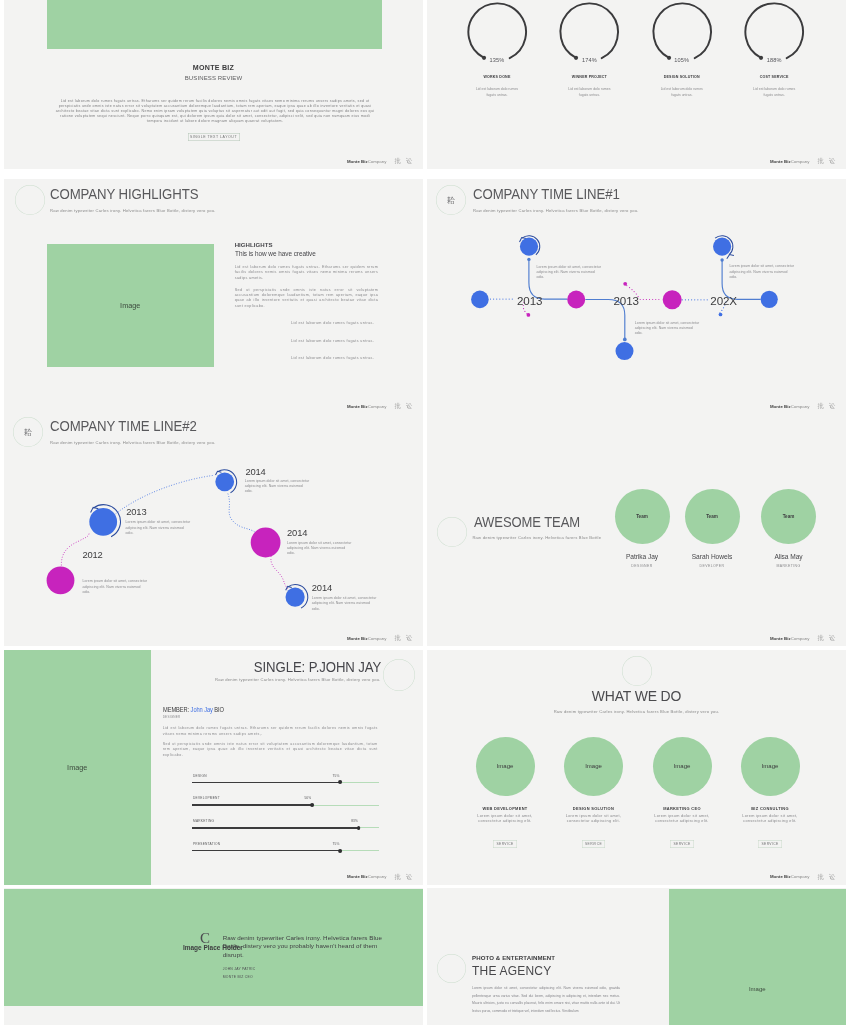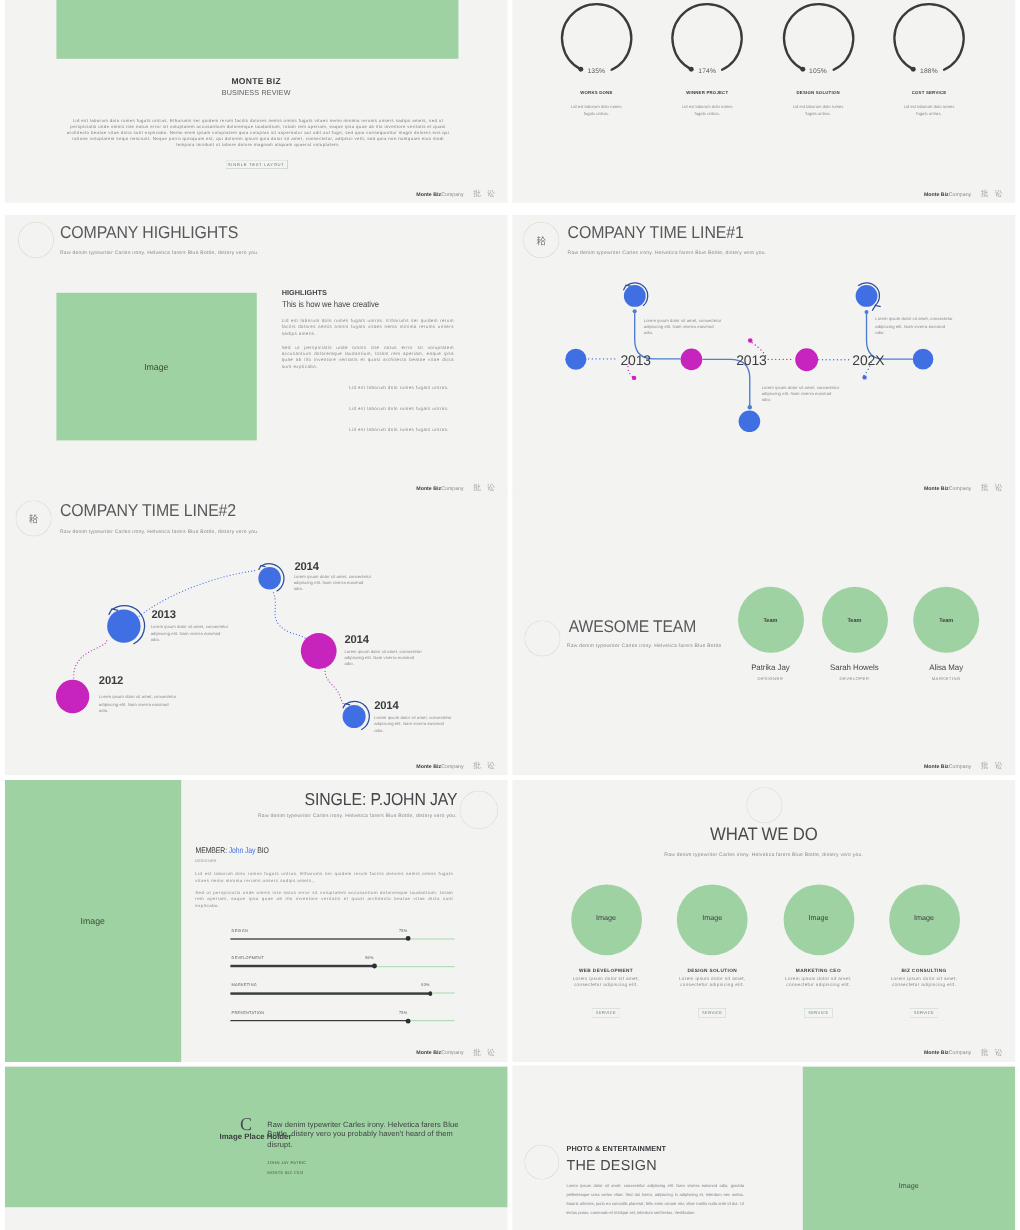--- a/index.html
+++ b/index.html
@@ -63,23 +63,23 @@
   .s4-note{position:absolute;width:65.5px;font-size:3.5px;line-height:1.51;color:#8a8a8d;letter-spacing:.06px;}
   .s4-n1{left:109.5px;top:85.8px;} .s4-n2{left:207.7px;top:141.7px;} .s4-n3{left:302.4px;top:85.3px;}
 
   .s5-circle{left:9px;top:6px;width:30px;height:30px;}
   .s5-badge{position:absolute;left:9px;top:6px;width:30px;height:30px;display:flex;
     align-items:center;justify-content:center;font-size:8px;color:#6a6a6d;
     font-family:"DejaVu Sans",sans-serif;}
   .s5-title{position:absolute;left:46px;top:6.5px;}
   .s5-sub{position:absolute;left:46px;top:28.5px;}
   .s5-svg{position:absolute;left:0;top:0;width:419px;height:235px;}
-  .s5-year{position:absolute;font-size:9.4px;font-weight:700;color:#3c3c3e;line-height:1;letter-spacing:-0.15px;}
+  .s5-year{position:absolute;font-size:9.4px;font-weight:400;color:#3c3c3e;line-height:1;letter-spacing:-0.15px;}
   .s5-note{position:absolute;width:66px;font-size:3.5px;line-height:1.51;color:#8a8a8d;letter-spacing:.06px;}
-  .s5-ya{left:78.4px;top:151px;}  .s5-na{left:78.4px;top:168.3px;}
+  .s5-ya{left:78.4px;top:139px;}  .s5-na{left:78.4px;top:168.3px;}
   .s5-yb{left:122.2px;top:96.4px;}  .s5-nb{left:121.6px;top:109.3px;}
   .s5-yc{left:241.4px;top:56.2px;}  .s5-nc{left:240.7px;top:67.8px;}
   .s5-yd{left:283px;top:116.7px;} .s5-nd{left:283px;top:129.5px;}
   .s5-ye{left:307.8px;top:172px;} .s5-ne{left:307.8px;top:185.2px;}
 
   .s6-circle{left:9.5px;top:105.5px;width:30px;height:30px;}
   .s6-title{position:absolute;left:46.5px;top:102.5px;font-size:14.1px;}
   .s6-sub{position:absolute;left:45.4px;top:124.3px;}
   .s6-member{position:absolute;width:110px;top:78px;}
   .s6-m1{left:160px;} .s6-m2{left:230px;} .s6-m3{left:306.5px;}
@@ -426,17 +426,17 @@
   <div class="s9-quotemark">C</div>
   <div class="s9-quote">Raw denim typewriter Carles irony. Helvetica farers Blue Bottle, distery vero you probably haven't heard of them disrupt.</div>
   <div class="s9-author">JOHN JAY PATRIC</div>
   <div class="s9-company">MONTE BIZ CEO</div>
 </div>
 
 <div class="slide c2 r4">
   <div class="imgbox s10-img">Image</div>
   <div class="ghost-circle s10-circle"></div>
   <div class="s10-kicker">PHOTO &amp; ENTERTAINMENT</div>
-  <div class="s10-title">THE DESIGN</div>
+  <div class="s10-title">THE AGENCY</div>
   <div class="s10-body">Lorem ipsum dolor sit amet, consectetur adipiscing elit. Nam viverra euismod odio, gravida pellentesque urna varius vitae. Sed dui lorem, adipiscing in adipiscing et, interdum nec metus. Mauris ultricies, justo eu convallis placerat, felis enim ornare nisi, vitae mattis nulla ante id dui. Ut lectus purus, commodo et tristique vel, interdum sed lectus. Vestibulum</div>
 </div>
 
 </div>
 
 </body></html>

